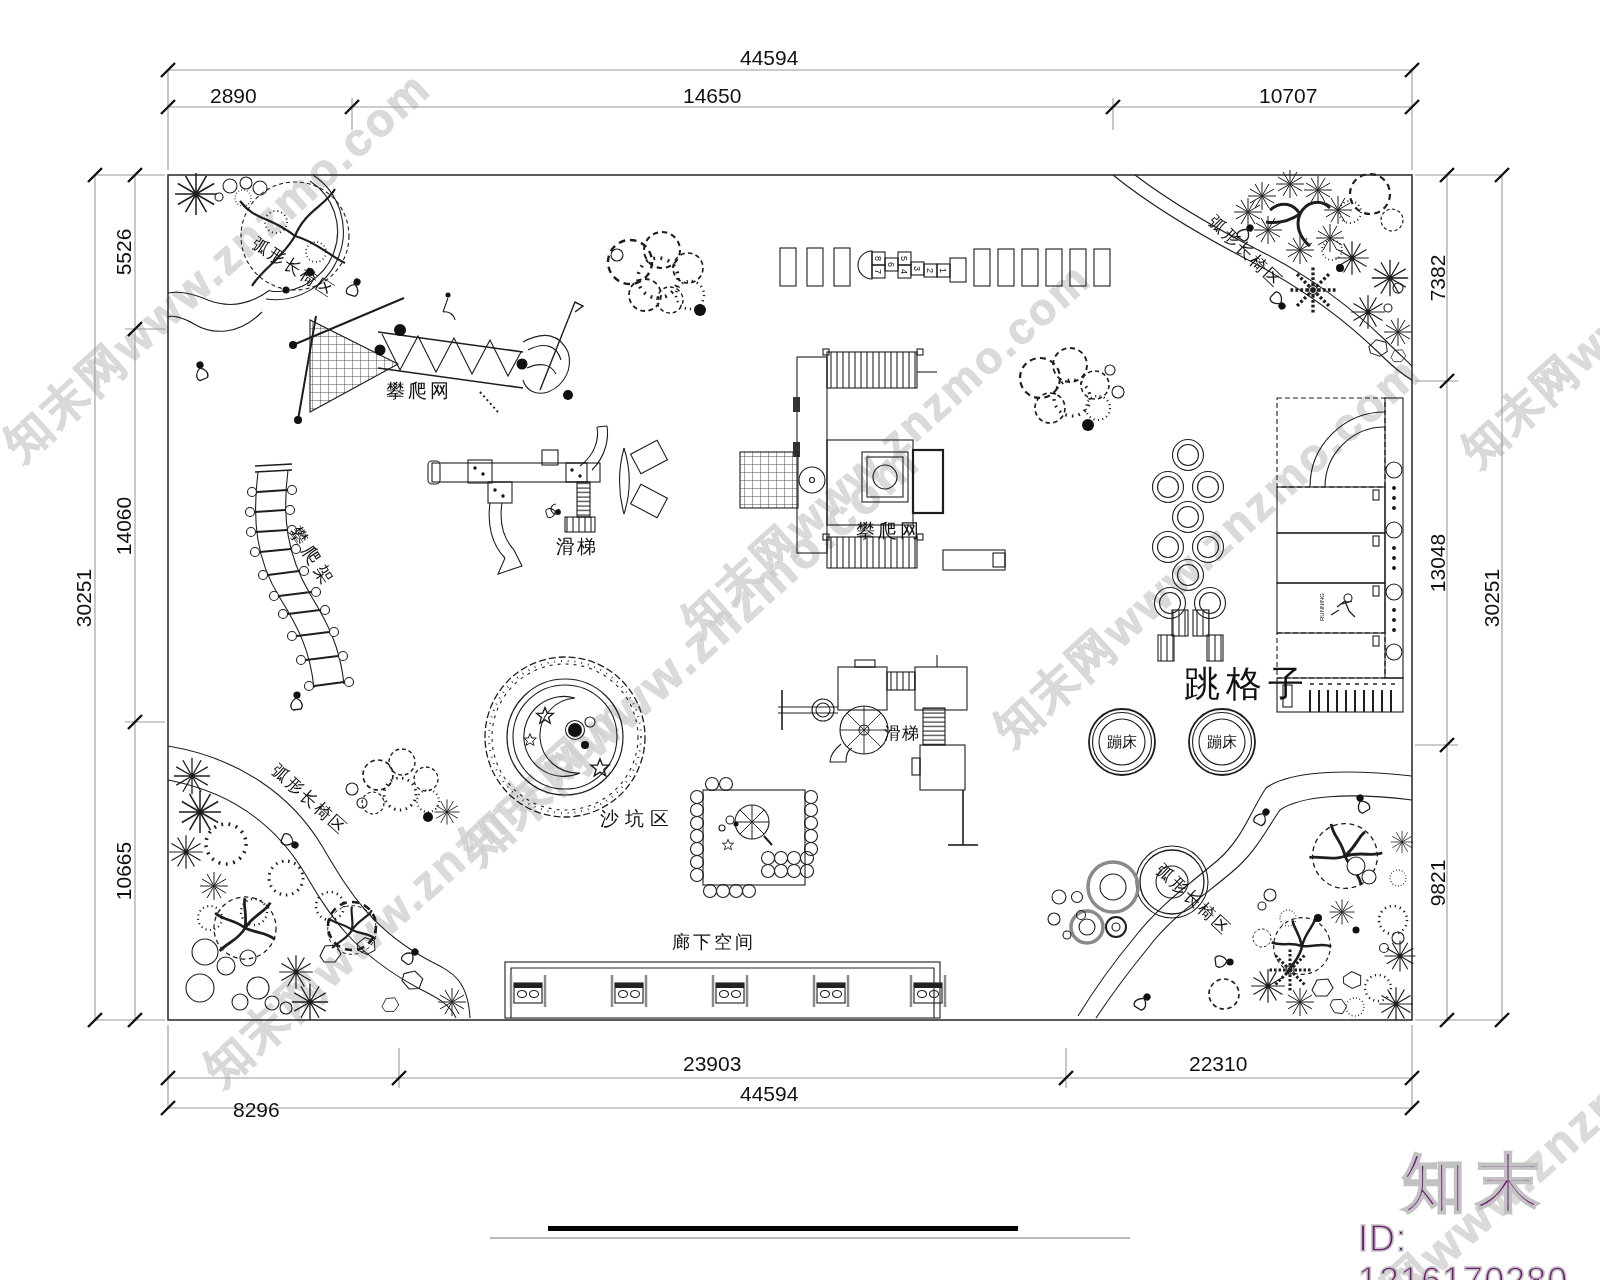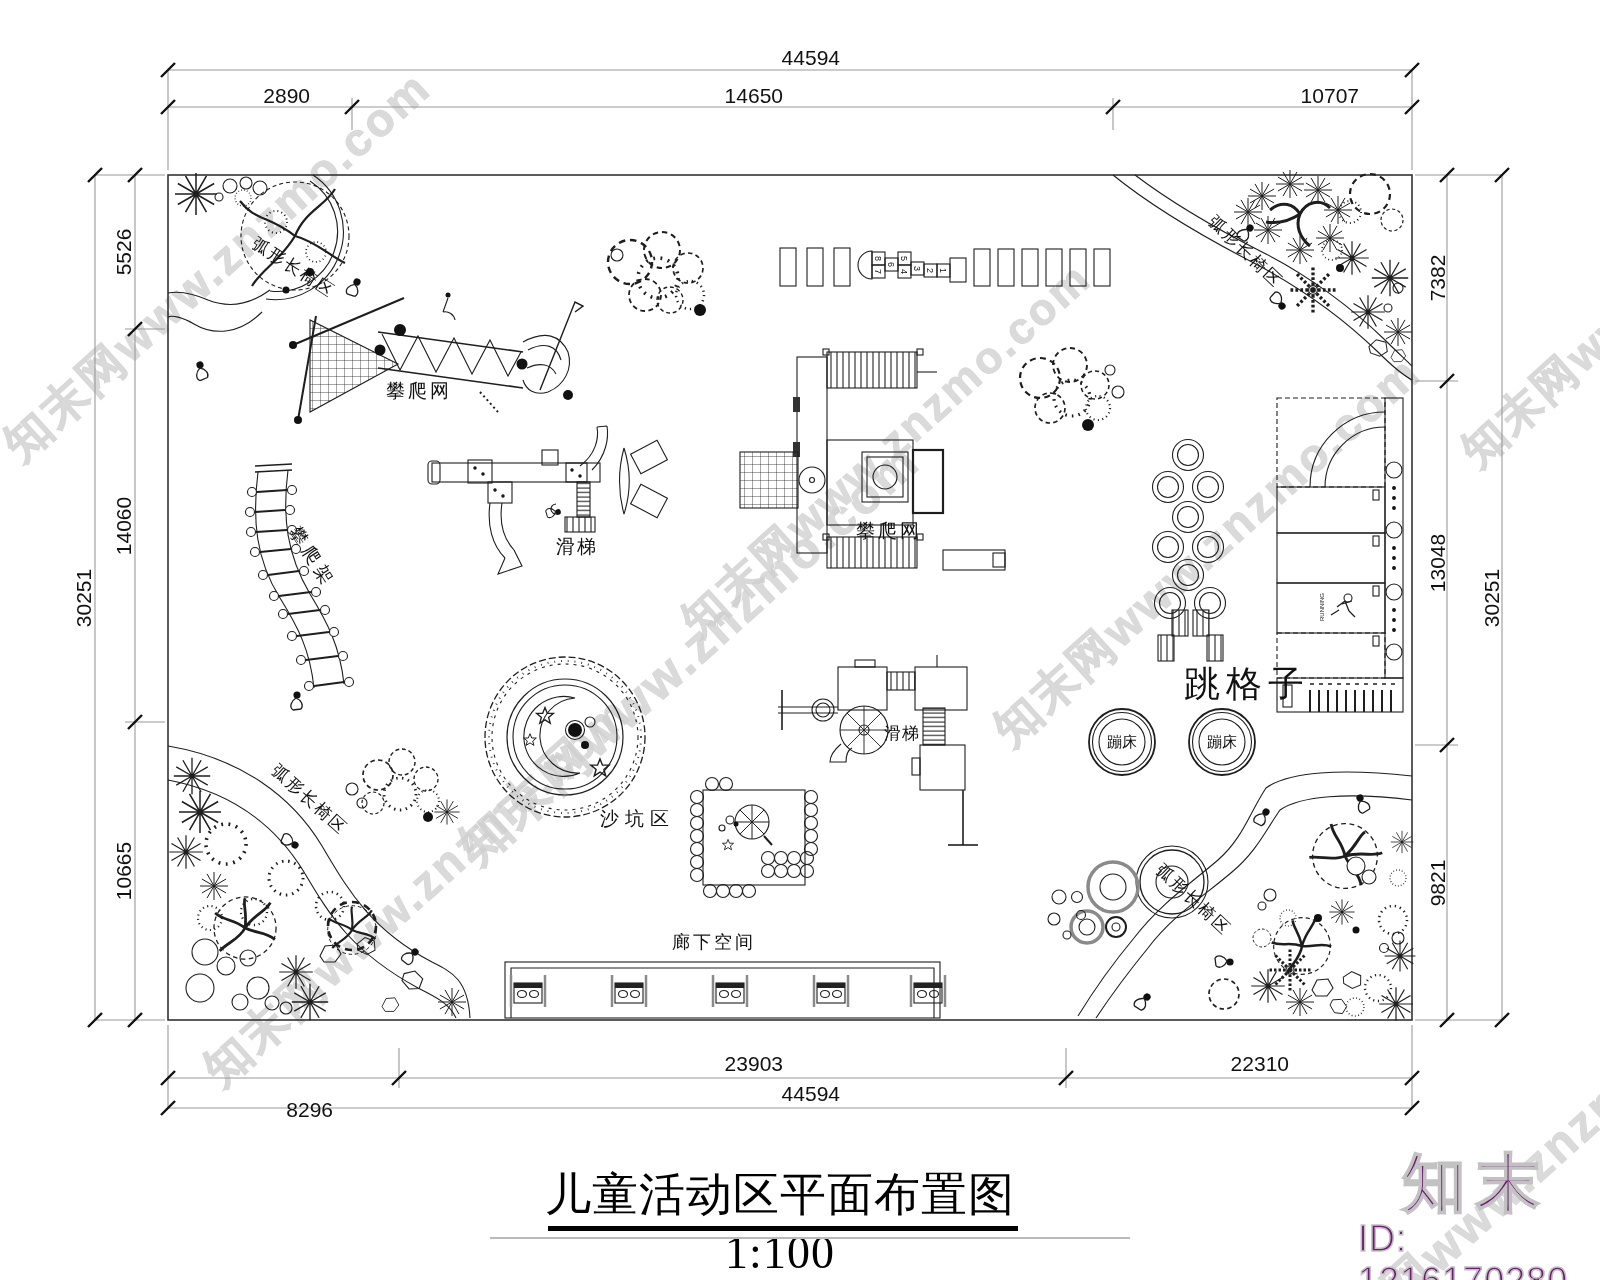--- a/index.html
+++ b/index.html
@@ -1,19 +1,19 @@
 <!DOCTYPE html>
 <html><head>
 <meta charset="utf-8">
 <style>
   html,body{margin:0;padding:0;background:#fff;}
   #stage{position:relative;width:1600px;height:1280px;background:#fff;overflow:hidden;
          font-family:"Liberation Sans",sans-serif;}
   svg{position:absolute;left:0;top:0;}
-  .dim{position:absolute;width:100px;height:24px;line-height:24px;text-align:right;
+  .dim{position:absolute;width:100px;height:24px;line-height:24px;text-align:left;
        font-size:21px;color:#111;font-family:"Liberation Sans",sans-serif;}
   .vdim{position:absolute;width:100px;height:24px;line-height:24px;text-align:center;
         font-size:21px;color:#111;transform:rotate(-90deg);font-family:"Liberation Sans",sans-serif;}
   .lbl{position:absolute;white-space:nowrap;color:#111;
        font-family:"Liberation Serif","DejaVu Serif",serif;}
   .wm{position:absolute;white-space:nowrap;color:#d2d2d2;opacity:.8;
       transform:rotate(-42deg);font-weight:bold;letter-spacing:3px;
       text-shadow:1px 1px 0 #fff;-webkit-text-stroke:1px #cfcfcf;
       font-family:"Liberation Sans",sans-serif;pointer-events:none;}
   .hnum{position:absolute;width:13px;height:13px;display:flex;align-items:center;justify-content:center;
@@ -595,20 +595,19 @@
 
   <div class="hnum" style="left:872px;top:252px">8</div>
   <div class="hnum" style="left:872px;top:265px">7</div>
   <div class="hnum" style="left:885px;top:258px">6</div>
   <div class="hnum" style="left:898px;top:252px">5</div>
   <div class="hnum" style="left:898px;top:265px">4</div>
   <div class="hnum" style="left:911px;top:262px">3</div>
   <div class="hnum" style="left:924px;top:264px">2</div>
   <div class="hnum" style="left:937px;top:264px">1</div>
 
-  <div class="title">儿童活动区平面布置图1:100</div>
   <div class="uline" style="left:548px;top:1226px;width:470px;height:5px"></div>
   <div class="uline2" style="left:490px;top:1237px;width:640px;height:2px"></div>
 
   <div class="logo" style="left:1402px;top:1140px;font-size:64px;letter-spacing:10px">知末</div>
   <div class="logo" style="left:1358px;top:1218px;font-size:36px;letter-spacing:1px;font-weight:normal">ID: 1216170280</div>
 
 </div>
 
 </body></html>

